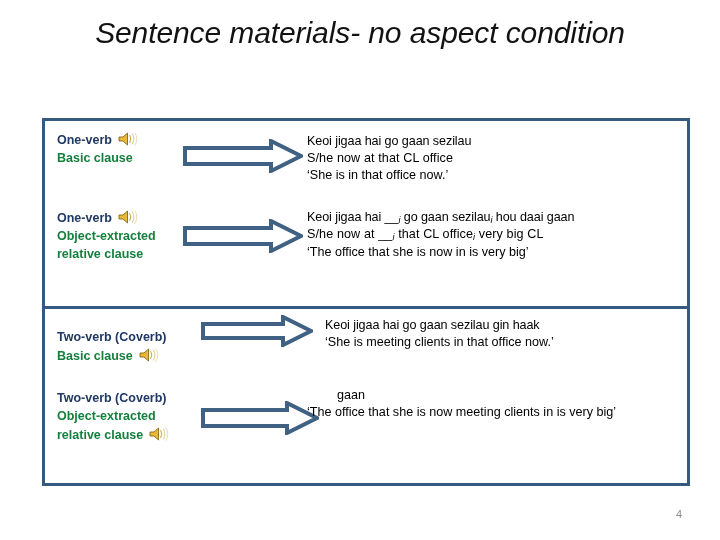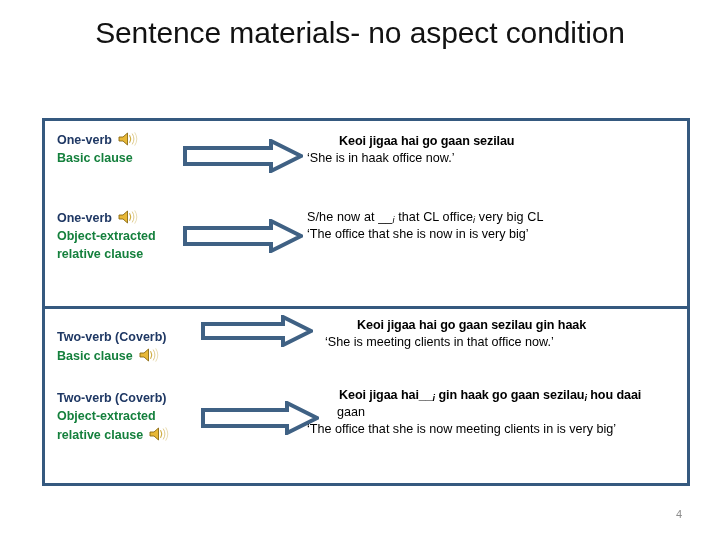--- a/index.html
+++ b/index.html
@@ -21,20 +21,21 @@
     position: absolute;
     left: 40px;
     top: 14px;
     width: 640px;
     text-align: center;
     font-size: 30px;
     line-height: 1.28;
     font-weight: 400;
     color: #121212;
     letter-spacing: -0.1px;
+    font-style: italic;
   }
 
   
   .panel {
     position: absolute;
     left: 42px;
     width: 648px;
     box-sizing: border-box;
     border: 3px solid #35597F;
     background: #ffffff;
@@ -75,24 +76,23 @@
     position: absolute;
   }
 
   
   .sent {
     position: absolute;
     font-size: 12.6px;
     line-height: 1.34;
   }
   .sent .gloss-bold {
-    font-weight: bold;
+    font-weight: normal;
     display: block;
     letter-spacing: -0.1px;
-    margin-left: 32px;
   }
   .sent .gloss-plain {
     font-weight: normal;
     display: block;
     letter-spacing: 0.1px;
   }
   .sent .gloss-trans {
     font-weight: normal;
     display: block;
   }
@@ -132,21 +132,22 @@
     </div>
 
     <div class="block-arrow" style="left:138px; top:18px;">
       <svg width="120" height="34" viewBox="0 0 120 34">
         <path d="M2 9 H88 V2 L118 17 L88 32 V25 H2 Z" fill="#ffffff" stroke="#3F6184" stroke-width="4" stroke-linejoin="miter"></path>
       </svg>
     </div>
 
     <div class="sent" style="left:262px; top:12px; width:370px;">
       <span class="gloss-bold">Keoi jigaa hai go gaan sezilau</span>
-      <span class="gloss-trans">‘She is in haak office now.’</span>
+      <span class="gloss-plain">S/he  now  at  that CL    office</span>
+      <span class="gloss-trans">‘She is in that office now.’</span>
     </div>
   </div>
 
   <div class="row">
 
     <div class="label-block" style="left:12px; top:88px;">
       <span class="lbl-line lbl-blue"><span>One-verb</span><span class="speaker-icon"><svg viewBox="0 0 20 16" width="20" height="16">
               <path d="M1 6 h4 l4.5 -4 v12 l-4.5 -4 h-4 z" fill="#E8B838" stroke="#8A6A12" stroke-width="0.9" stroke-linejoin="round"></path>
               <path d="M11.6 4.2 q2.4 3.8 0 7.6" fill="none" stroke="#C9A227" stroke-width="1"></path>
               <path d="M14.2 2.6 q3.4 5.4 0 10.8" fill="none" stroke="#D9C27A" stroke-width="0.9"></path>
@@ -156,20 +157,21 @@
       <span class="lbl-line lbl-red">relative clause</span>
     </div>
 
     <div class="block-arrow" style="left:138px; top:98px;">
       <svg width="120" height="34" viewBox="0 0 120 34">
         <path d="M2 9 H88 V2 L118 17 L88 32 V25 H2 Z" fill="#ffffff" stroke="#3F6184" stroke-width="4" stroke-linejoin="miter"></path>
       </svg>
     </div>
 
     <div class="sent" style="left:262px; top:88px; width:380px;">
+      <span class="gloss-bold"><span>Keoi jigaa  hai __</span><sub>i</sub><span>  go gaan sezilau</span><sub>i</sub><span> hou daai gaan</span></span>
       <span class="gloss-plain"><span>S/he now      at   __</span><sub>i</sub><span>   that CL office</span><sub>i</sub><span>        very  big  CL</span></span>
       <span class="gloss-trans">‘The office that she is now in is very big’</span>
     </div>
   </div>
 </div>
 
 <div class="panel" id="panel-two-verb">
 
   <div class="row">
 
@@ -208,20 +210,19 @@
             </svg></span></span>
     </div>
 
     <div class="block-arrow" style="left:156px; top:92px;">
       <svg width="118" height="34" viewBox="0 0 118 34">
         <path d="M2 9 H86 V2 L116 17 L86 32 V25 H2 Z" fill="#ffffff" stroke="#3F6184" stroke-width="4" stroke-linejoin="miter"></path>
       </svg>
     </div>
 
     <div class="sent" style="left:262px; top:78px; width:400px;">
-      <span class="gloss-bold"><span>Keoi jigaa hai__</span><sub>i</sub><span> gin haak go gaan sezilau</span><sub>i</sub><span> hou daai</span></span>
       <span class="indent-line">gaan</span>
       <span class="gloss-trans">‘The office that she is now meeting clients in is very big’</span>
     </div>
   </div>
 </div>
 
 <div id="page-number">4</div>
 
 </body></html>

